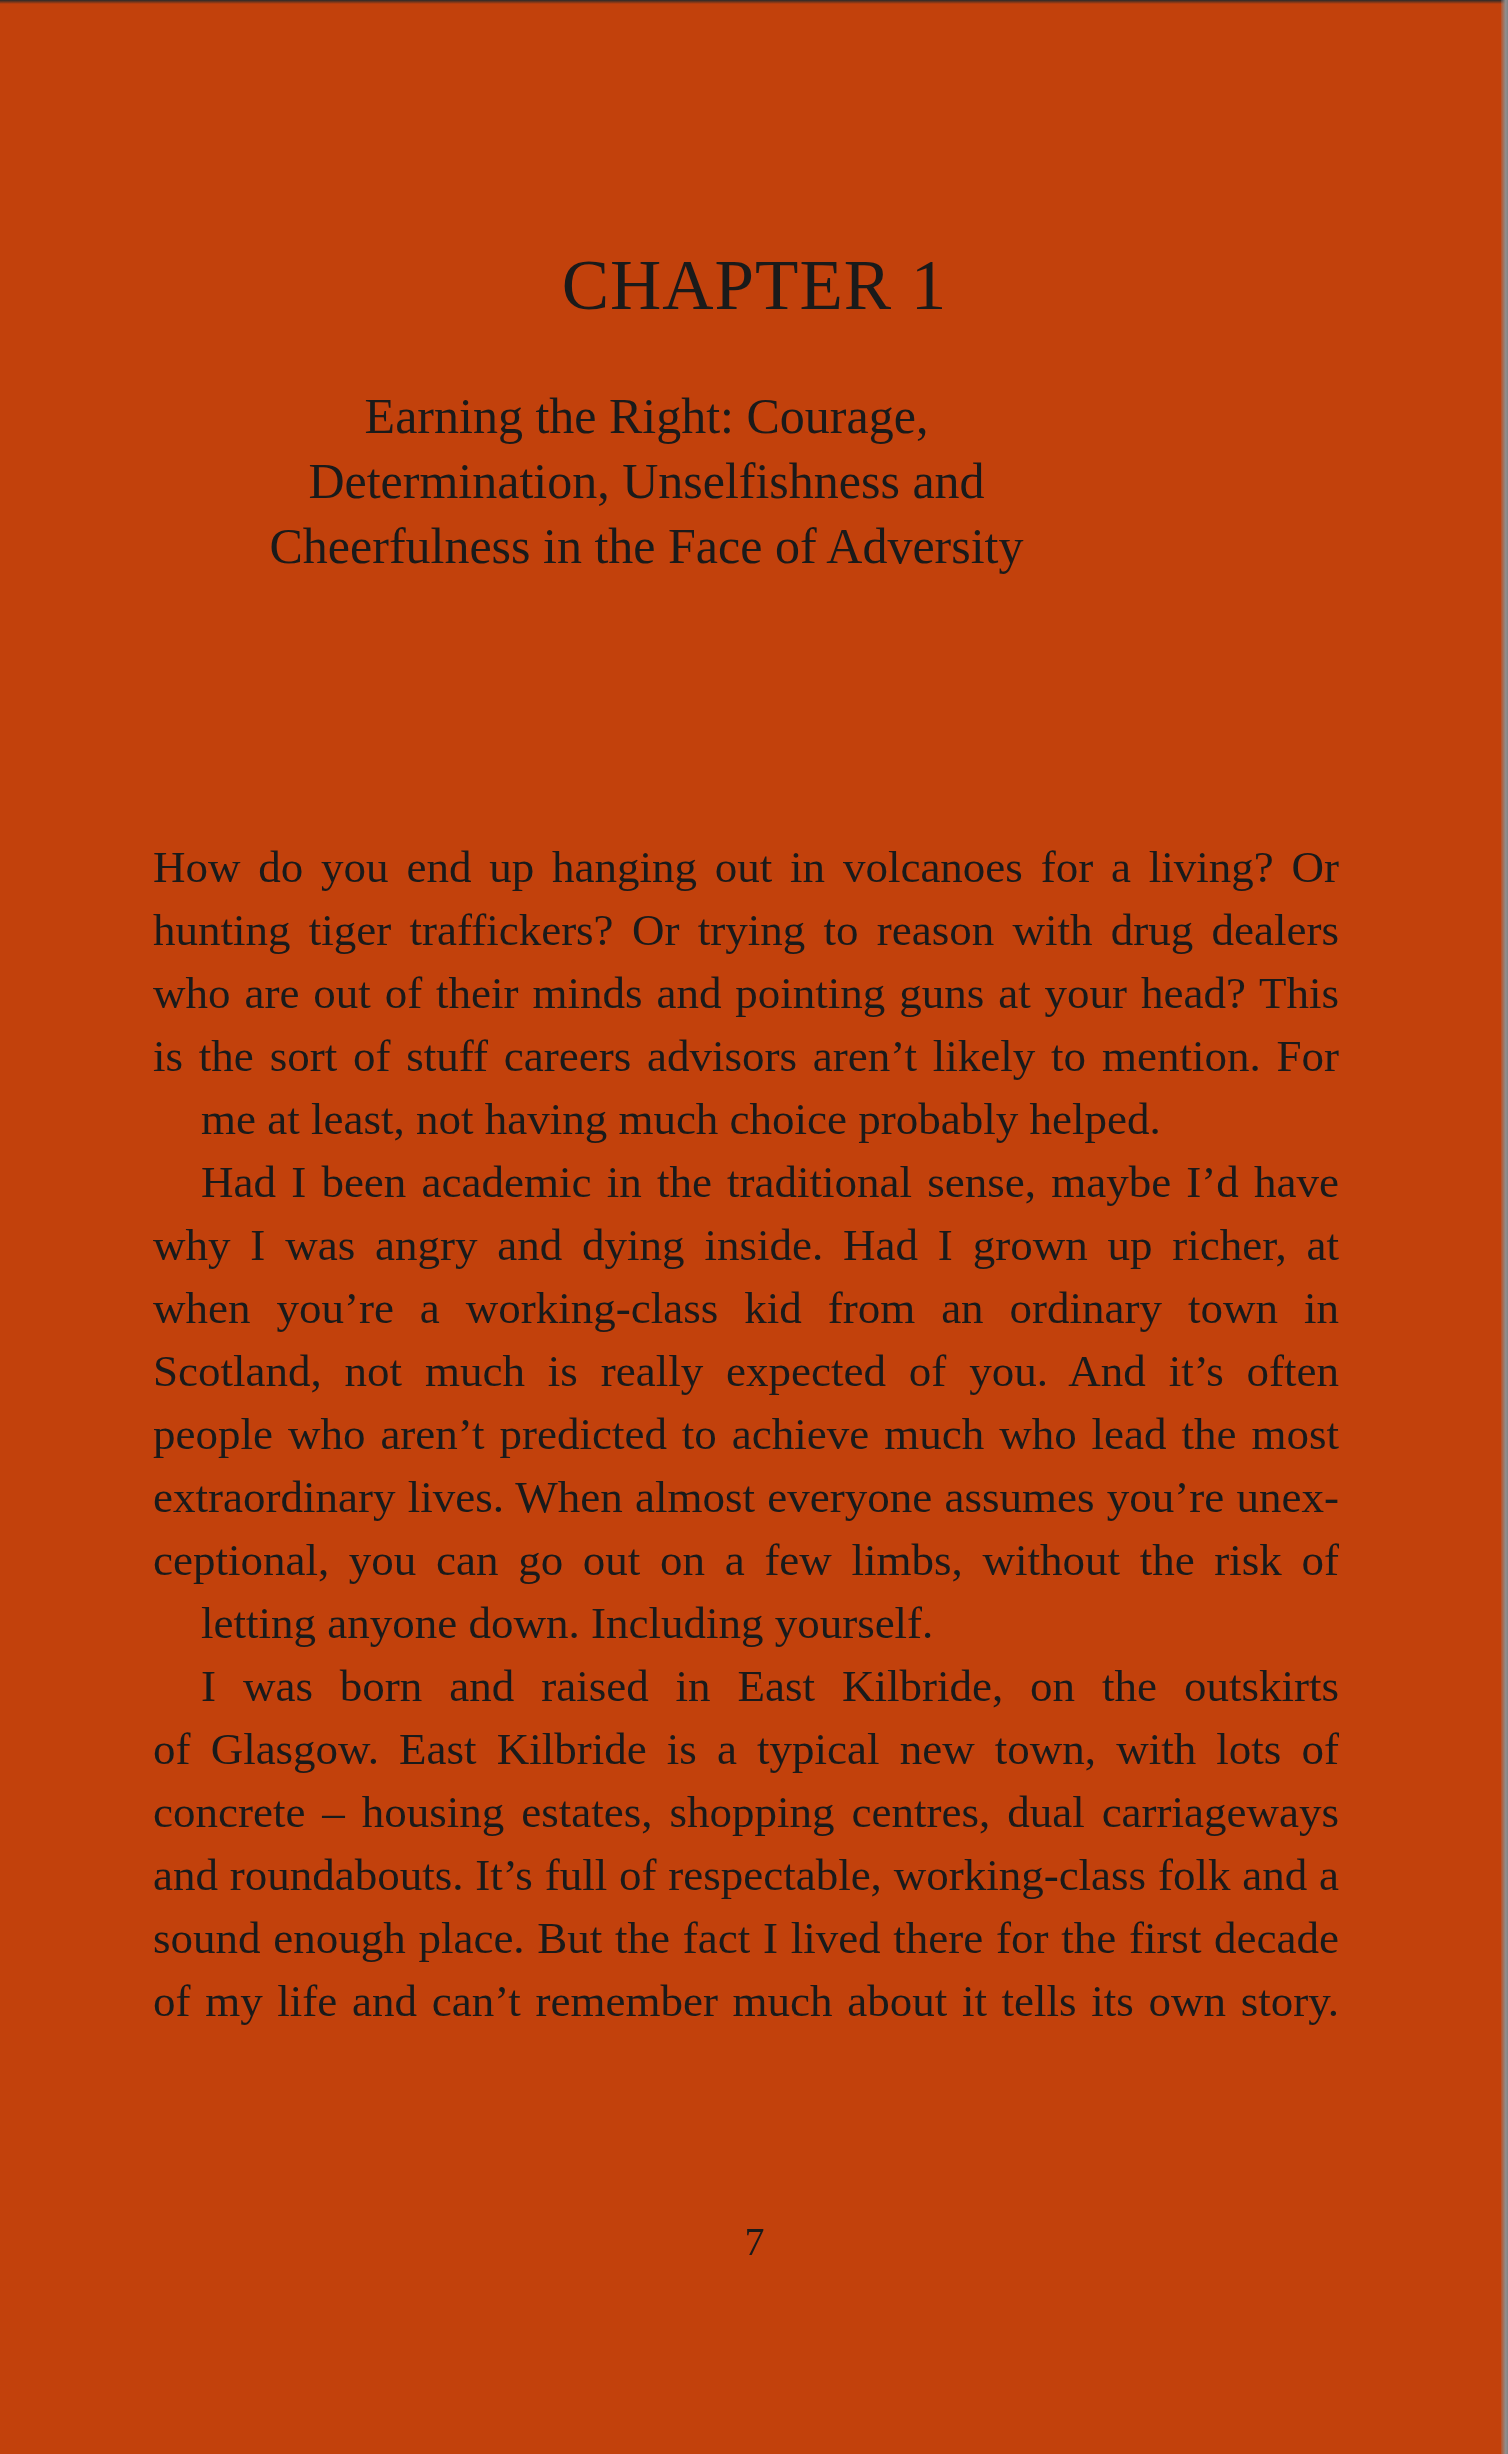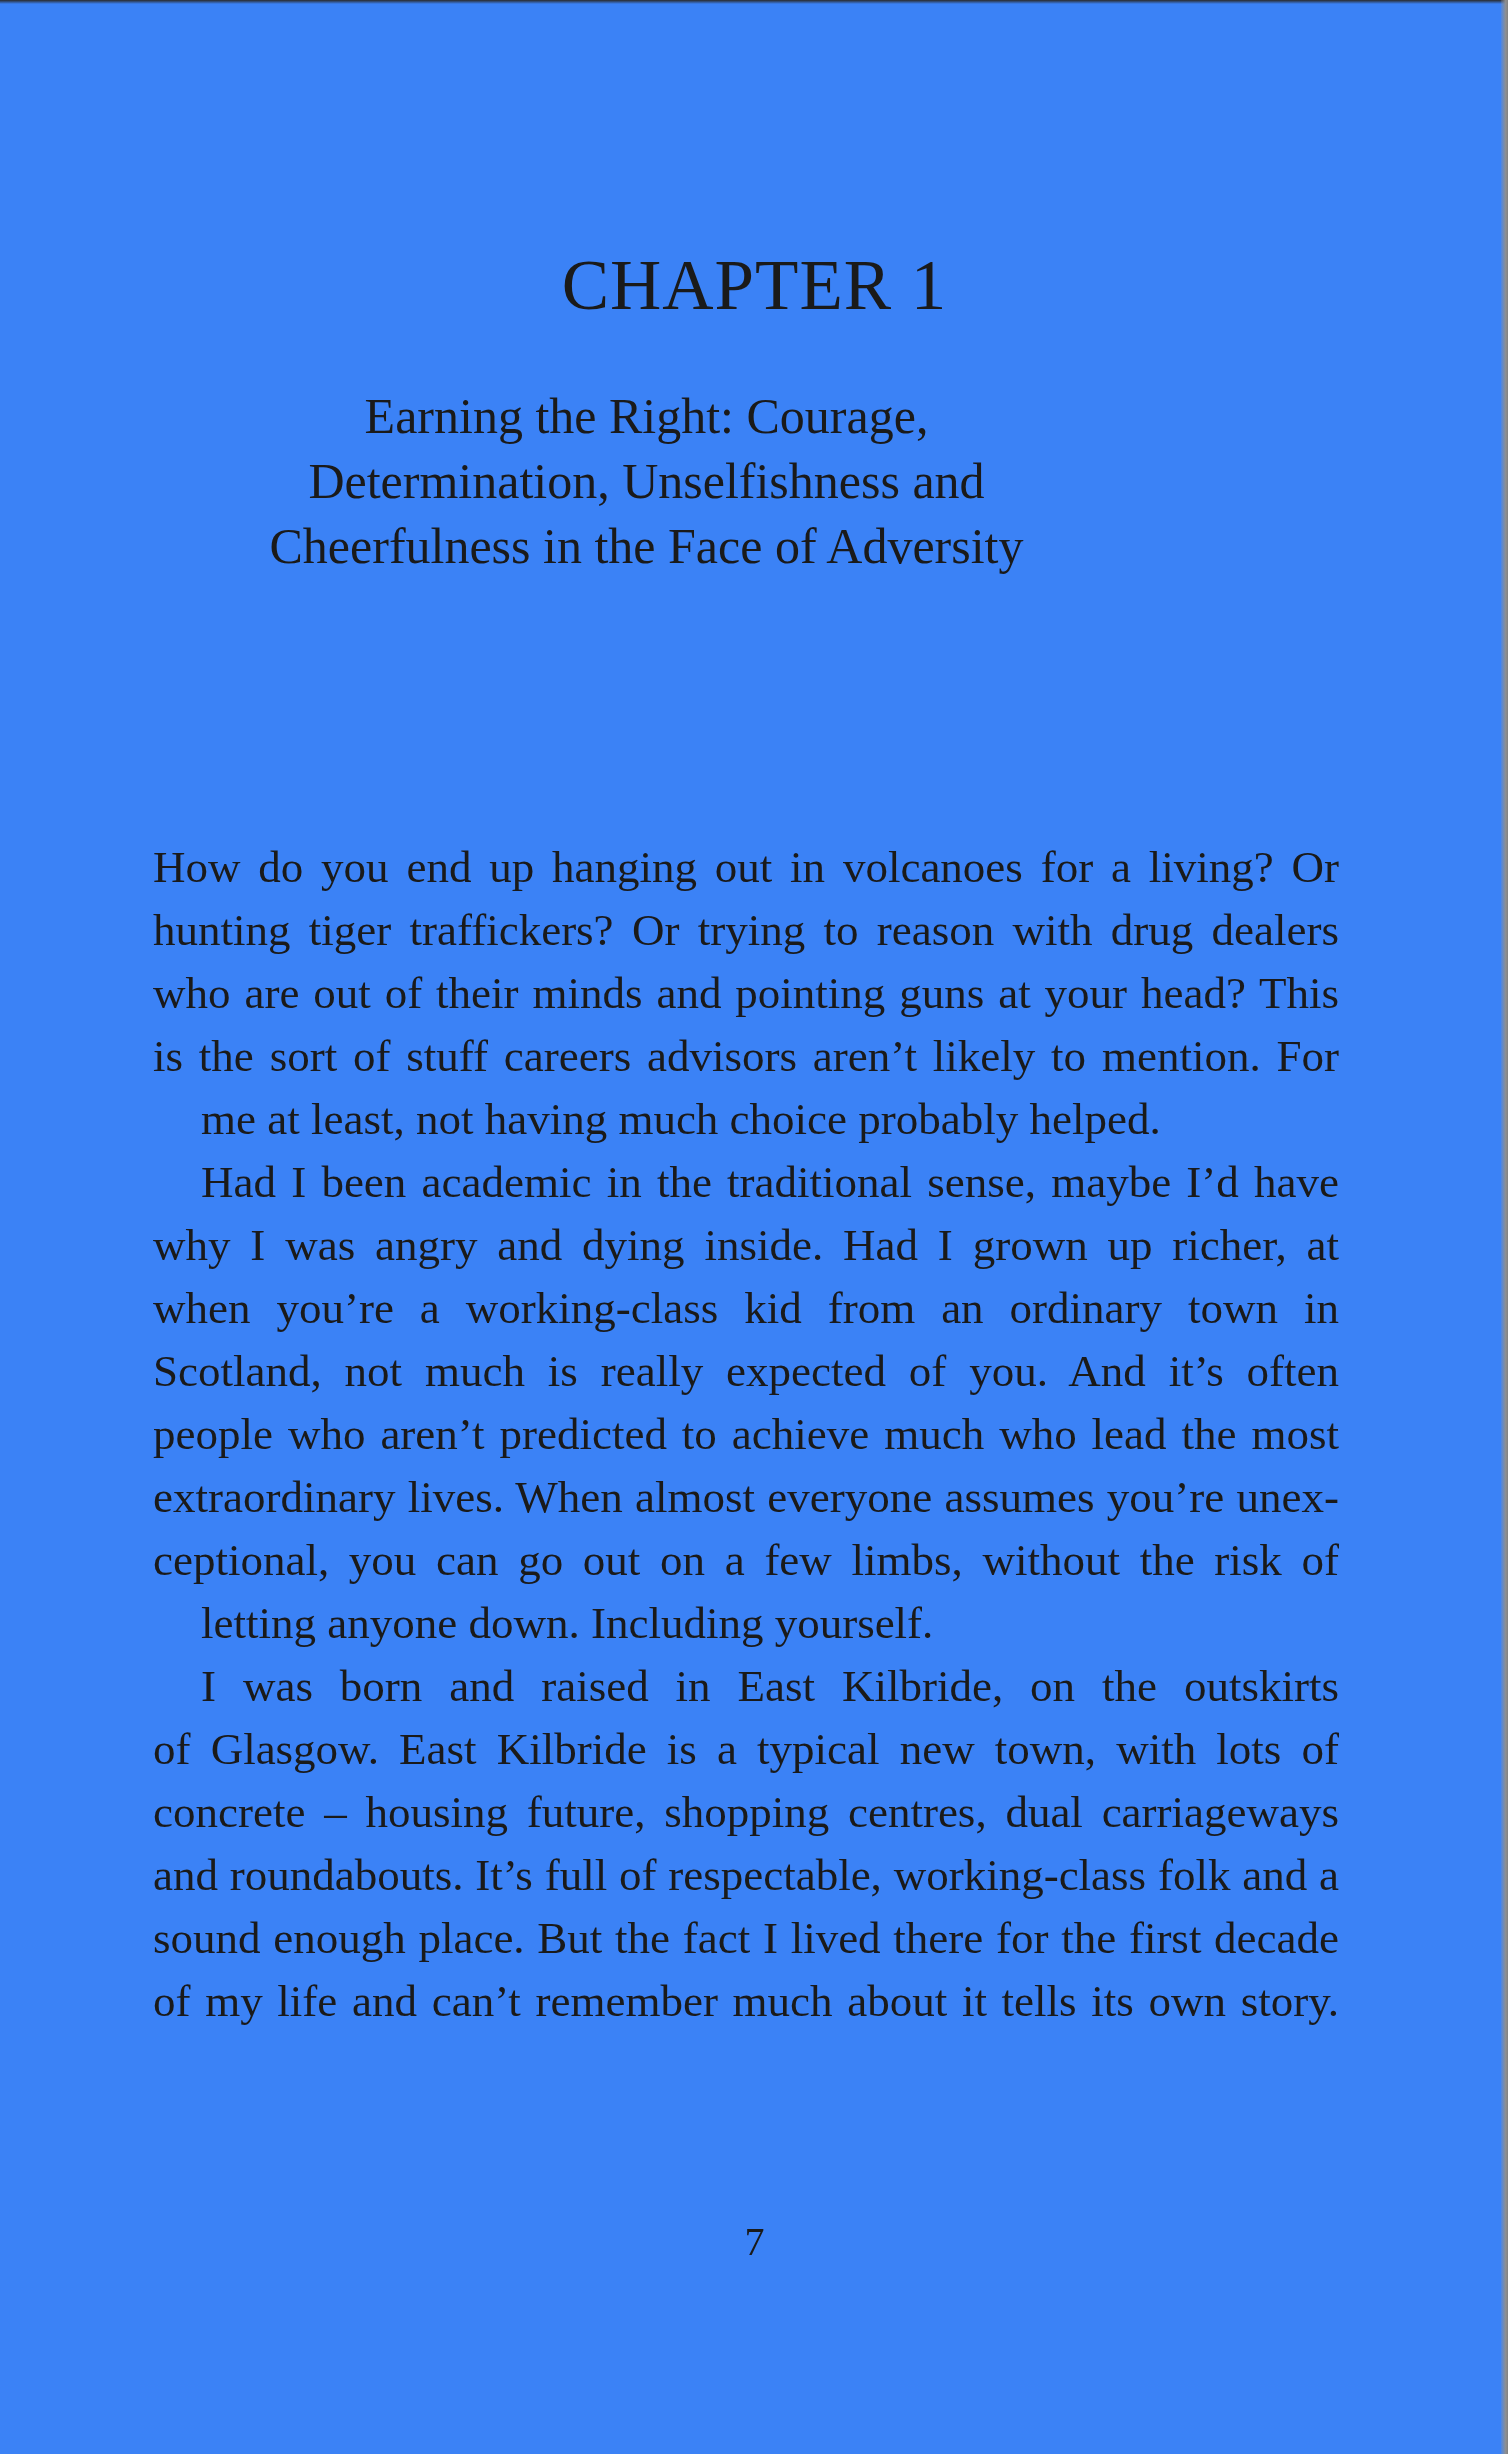--- a/index.html
+++ b/index.html
@@ -13,21 +13,21 @@
       position: relative;
       overflow: hidden;
       font-family: "Liberation Serif", "DejaVu Serif", serif;
       color: #1a1a1a;
     }
     .page {
       position: absolute;
       left: 0; top: 0;
       width: 1509px;
       height: 2454px;
-      background: #3b82f6;
+      background: #c2410c;
     }
     .top-edge {
       position: absolute;
       left: 0; top: 0;
       width: 1509px;
       height: 4px;
       background: linear-gradient(to bottom, #2a2a2a, rgba(60,60,60,0));
     }
     .right-edge {
       position: absolute;
@@ -131,21 +131,21 @@
       <span class="line">Scotland, not much is really expected of you. And it’s often</span>
       <span class="line">people who aren’t predicted to achieve much who lead the most</span>
       <span class="line">extraordinary lives. When almost everyone assumes you’re unex-</span>
       <span class="line">ceptional, you can go out on a few limbs, without the risk of</span>
       <span class="line last">letting anyone down. Including yourself.</span>
     </p>
 
     <p class="para">
       <span class="line indent">I was born and raised in East Kilbride, on the outskirts</span>
       <span class="line">of Glasgow. East Kilbride is a typical new town, with lots of</span>
-      <span class="line">concrete – housing future, shopping centres, dual carriageways</span>
+      <span class="line">concrete – housing estates, shopping centres, dual carriageways</span>
       <span class="line">and roundabouts. It’s full of respectable, working-class folk and a</span>
       <span class="line">sound enough place. But the fact I lived there for the first decade</span>
       <span class="line">of my life and can’t remember much about it tells its own story.</span>
     </p>
   </div>
 
   <div class="page-number">7</div>
 </div>
 
 

